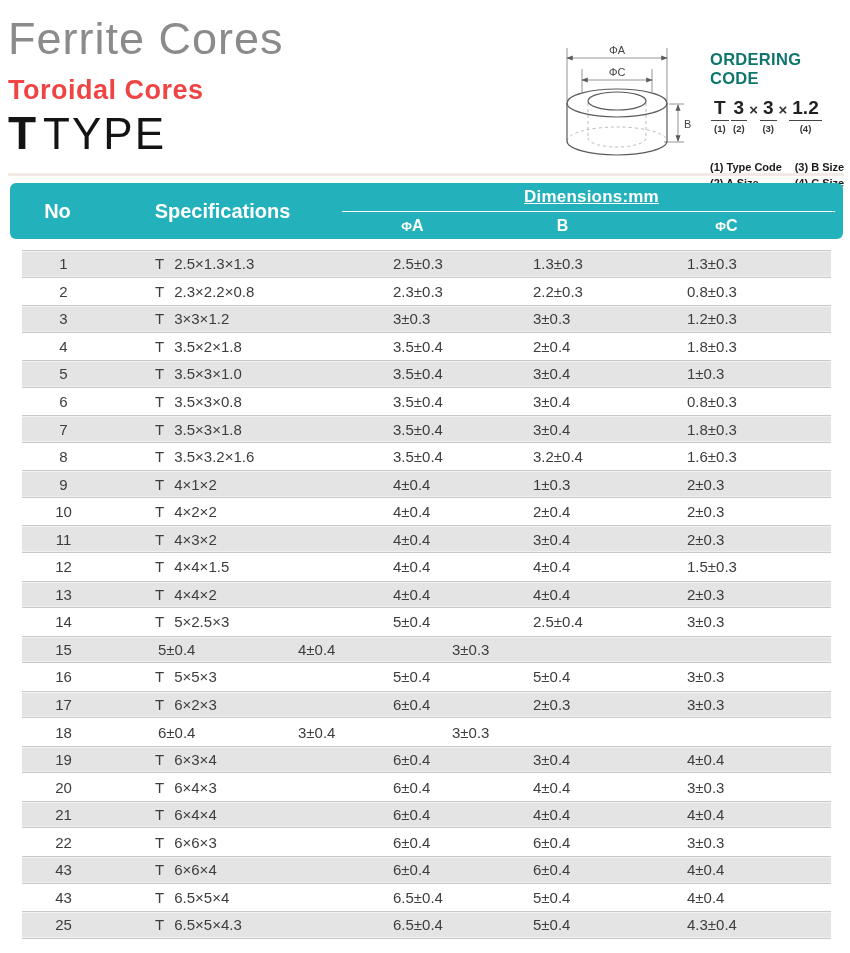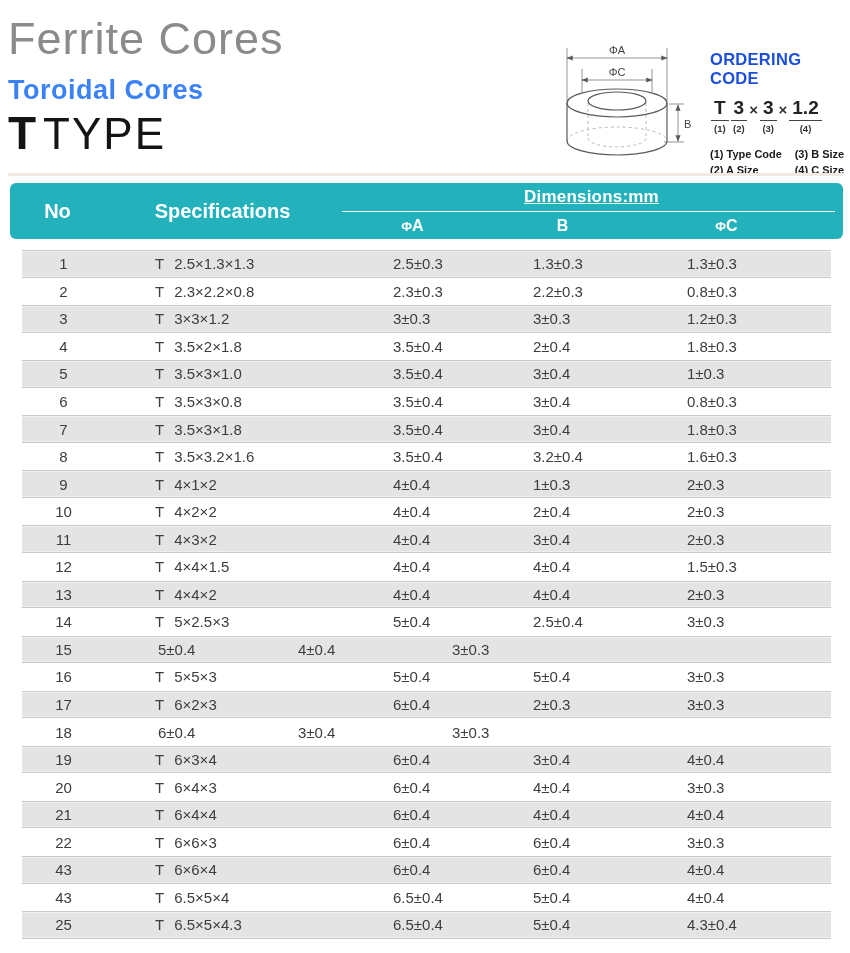--- a/index.html
+++ b/index.html
@@ -6,42 +6,42 @@
   body{
     width:850px;height:953px;background:#ffffff;
     font-family:"Liberation Sans","DejaVu Sans",sans-serif;
     position:relative;overflow:hidden;color:#222;
   }
   .page{position:absolute;inset:0;}
 
   
   .title-block{position:absolute;left:8px;top:16px;}
   .main-title{font-size:45px;font-weight:500;color:#8b8b8b;letter-spacing:1px;line-height:1;}
-  .sub-title{font-size:27px;font-weight:700;color:#3b82f6;margin-top:16px;letter-spacing:0.5px;line-height:1;}
+  .sub-title{font-size:27px;font-weight:700;color:#ef4444;margin-top:16px;letter-spacing:0.5px;line-height:1;}
   .type-title{margin-top:6px;line-height:1;color:#141414;}
   .type-bold{font-size:46px;font-weight:900;letter-spacing:1px;}
   .type-rest{font-size:44px;font-weight:500;letter-spacing:2px;margin-left:6px;}
 
   
   .diagram{position:absolute;left:550px;top:18px;width:165px;height:148px;}
   .diagram svg{width:100%;height:100%;}
   .dline{stroke:#5a5a5a;stroke-width:1.2;fill:none;}
   .dhid{stroke:#b9b9b9;stroke-width:1;fill:none;stroke-dasharray:3 3;}
   .dthin{stroke:#7a7a7a;stroke-width:0.8;fill:none;}
   .dtext{font-size:11px;fill:#444;font-weight:500;}
 
   
   .ordering{position:absolute;left:710px;top:50px;width:138px;}
-  .ordering-title{font-size:16.5px;font-weight:700;color:#1d4ed8;letter-spacing:0.3px;}
+  .ordering-title{font-size:16.5px;font-weight:700;color:#0f766e;letter-spacing:0.3px;}
   .code-row{display:flex;align-items:flex-start;margin-top:10px;}
   .code-part{display:flex;flex-direction:column;align-items:center;margin:0 1px;}
   .code-num{font-size:19px;font-weight:700;color:#222;border-bottom:1.5px solid #444;padding:0 3px 1px 3px;line-height:1.1;}
   .code-sub{font-size:9.5px;color:#333;margin-top:2px;font-weight:600;}
   .code-times{font-size:15px;font-weight:600;color:#333;margin:3px 1px 0 1px;}
-  .code-legend{display:grid;grid-template-columns:auto auto;column-gap:9px;row-gap:4px;margin-top:14px;}
+  .code-legend{display:grid;grid-template-columns:auto auto;column-gap:9px;row-gap:4px;margin-top:27px;}
   .legend-item{font-size:11px;font-weight:700;color:#1a1a1a;white-space:nowrap;}
 
   .divider-warm{position:absolute;left:8px;right:6px;top:173px;height:3px;background:#f3e9e4;}
 
   
   .ftable{position:absolute;left:10px;top:183px;width:833px;}
   .thead{
     background:#23b2bc;color:#fff;height:56px;display:flex;
     border-radius:6px;
   }

